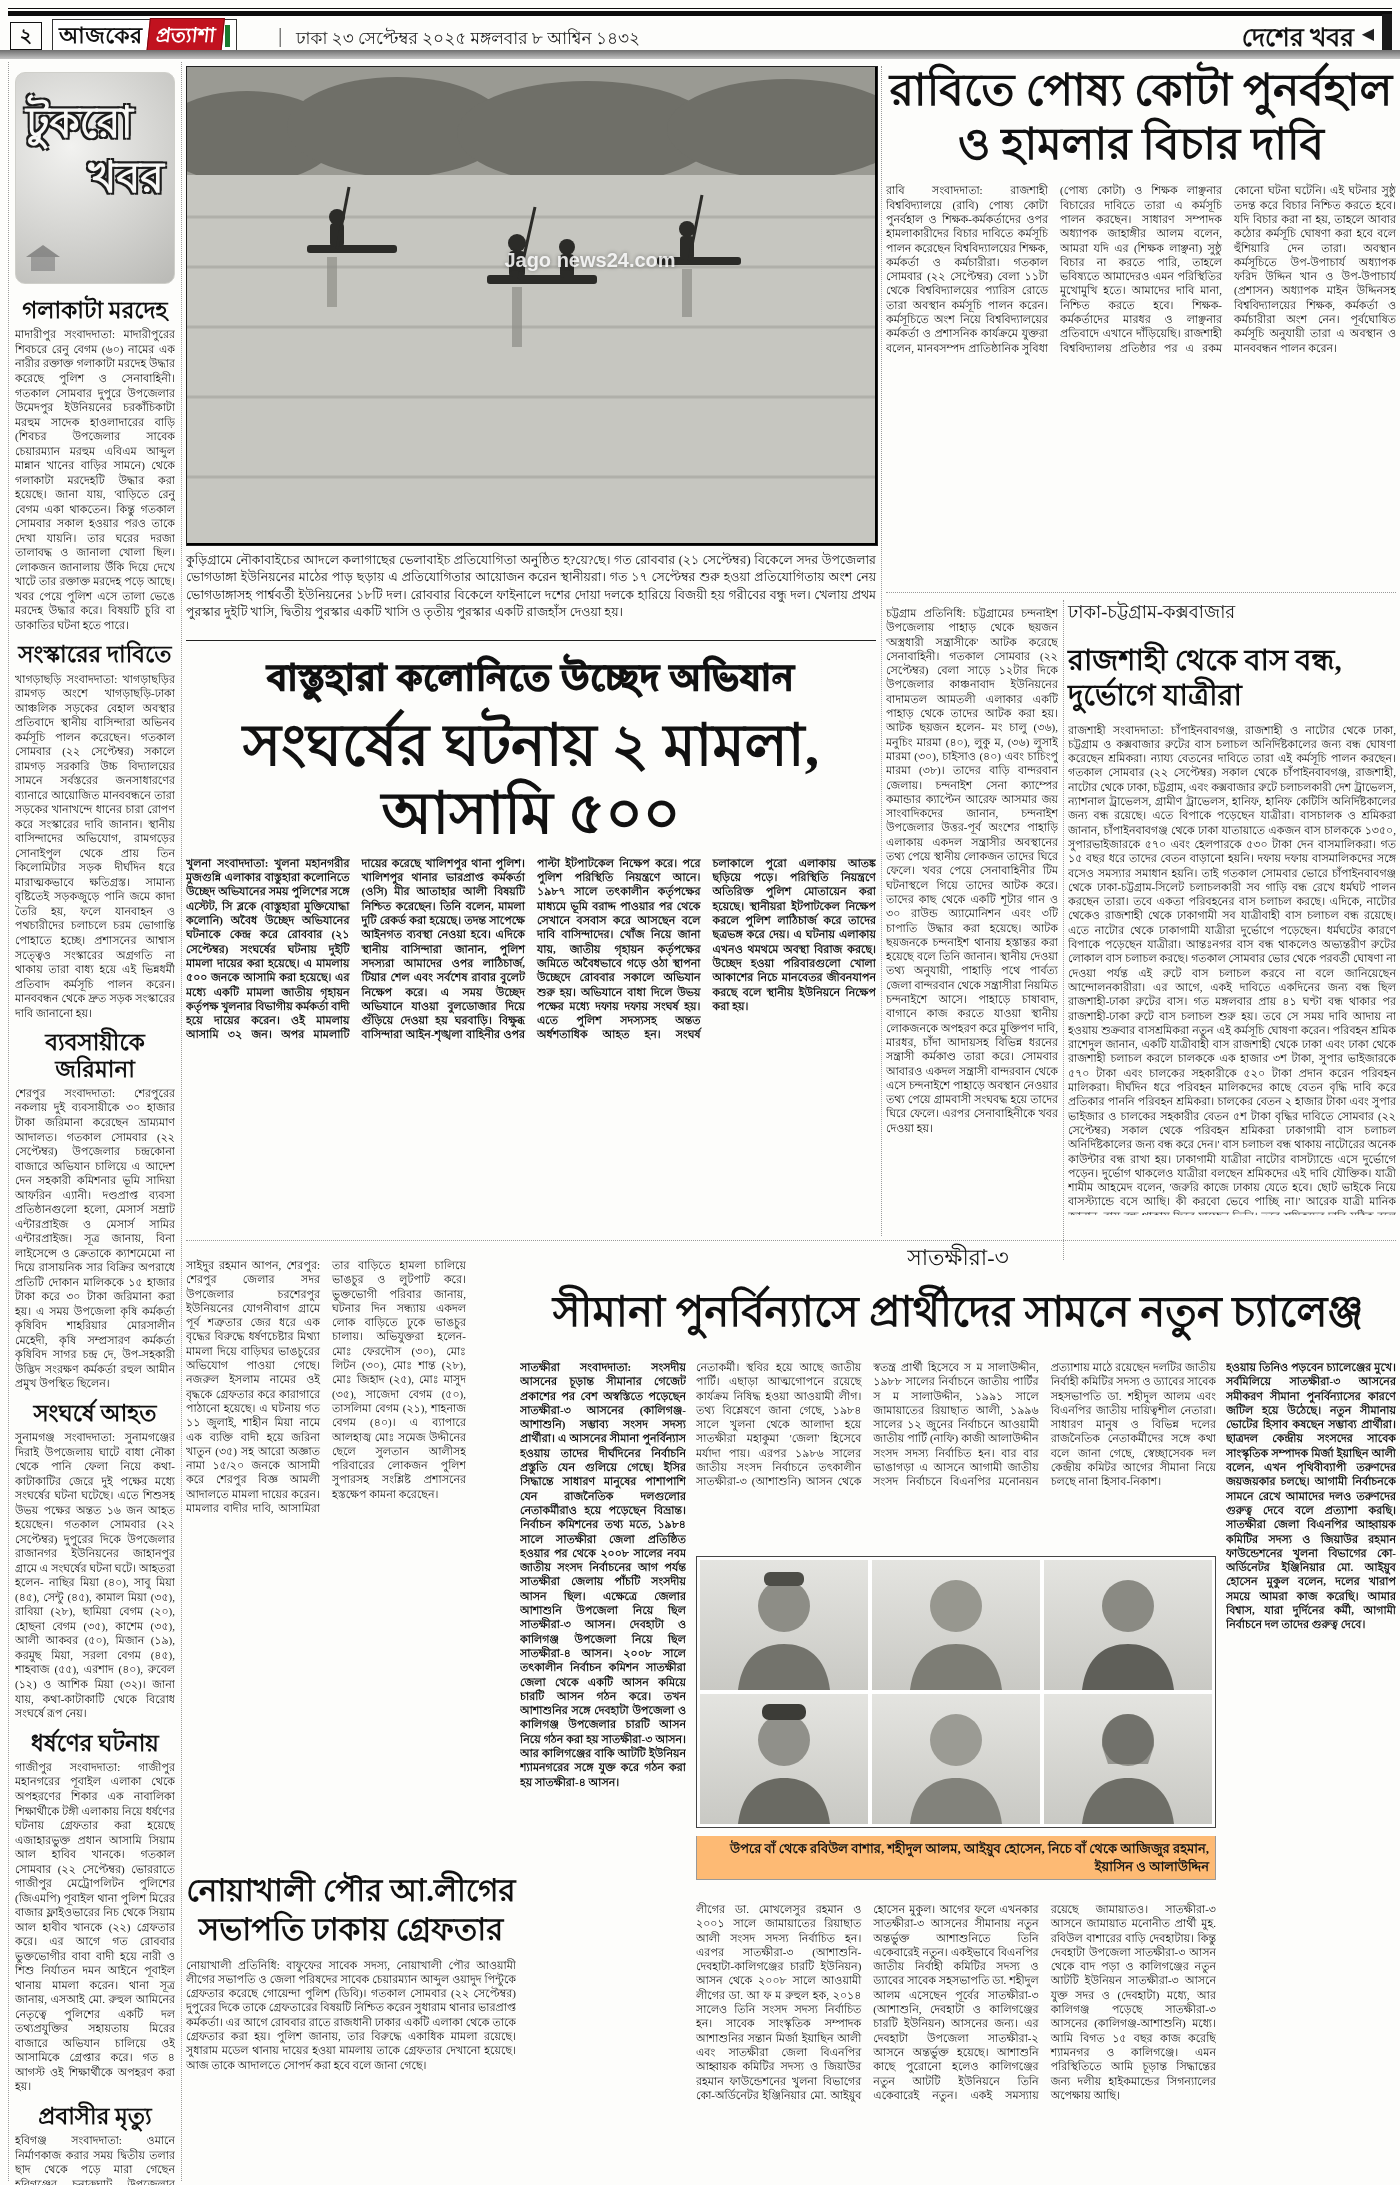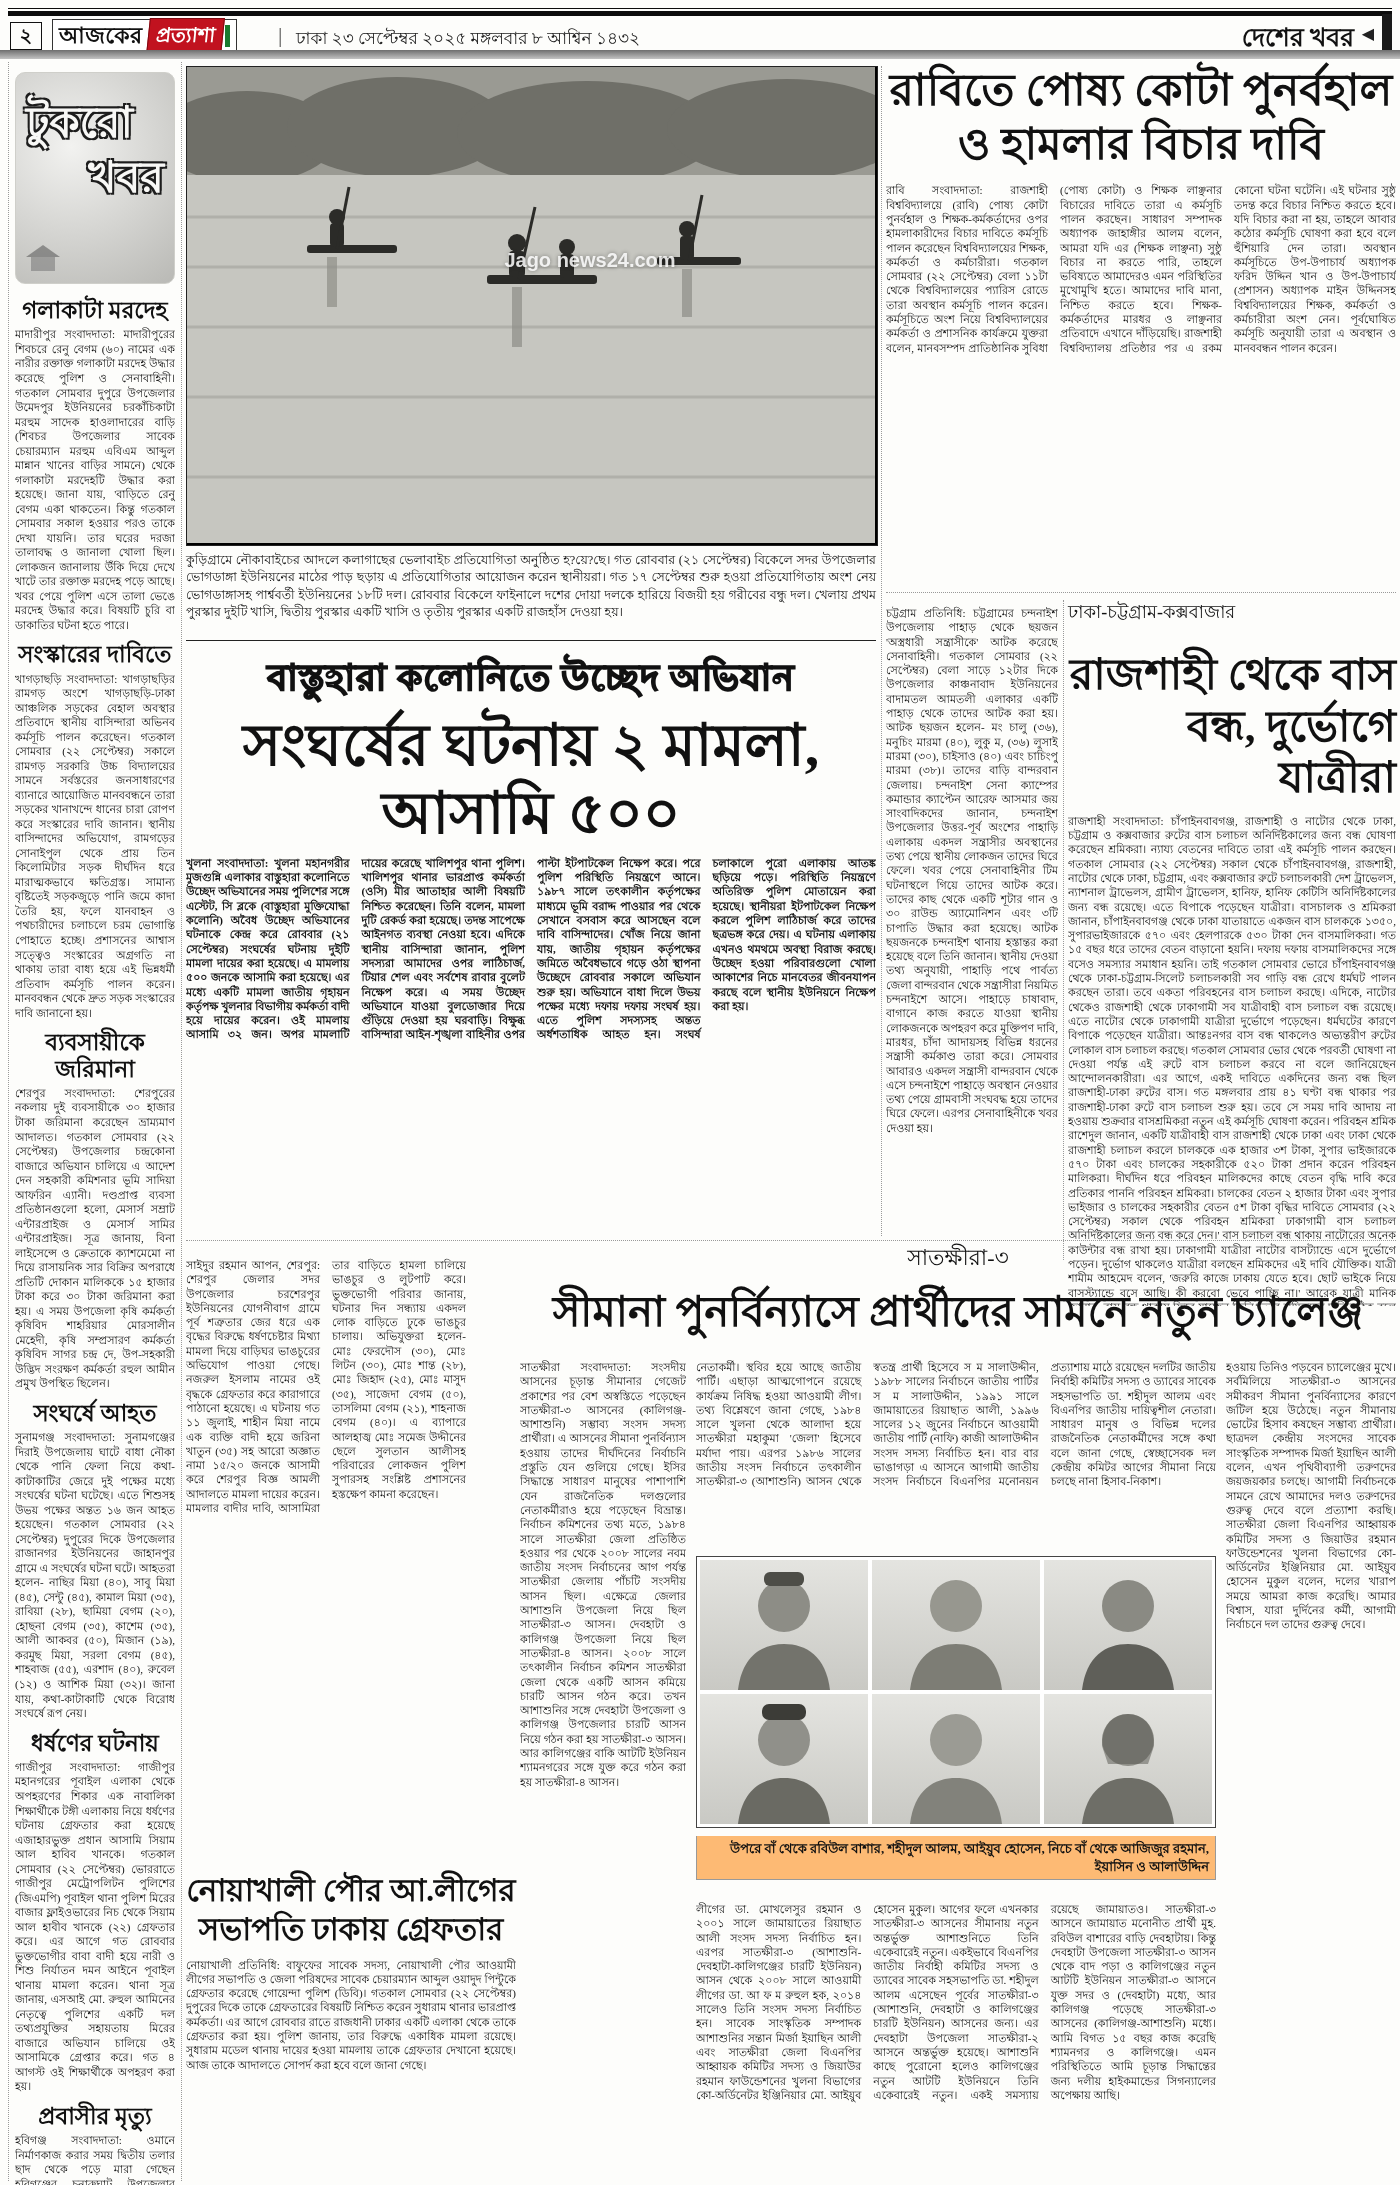--- a/index.html
+++ b/index.html
@@ -53,38 +53,38 @@
                   -webkit-text-stroke:1.6px #111;text-shadow:0 0 1px #111;}
   .khulna-hl{font-size:58px;font-weight:700;text-align:center;line-height:1.18;margin-top:2px;}
   #khulna-body{margin-top:7px;height:322px;column-count:4;column-gap:12px;font-weight:bold;}
   
   #pahar{position:absolute;left:886px;top:598px;width:172px;}
   .pahar-hl{font-size:23px;font-weight:700;text-align:center;line-height:1.28;}
   #pahar-body{margin-top:8px;height:590px;}
   
   #bus{position:absolute;left:1068px;top:598px;width:328px;}
   .bus-kicker{font-size:18px;text-align:left;font-weight:400;}
-  .bus-hl{font-size:43px;font-weight:700;text-align:right;line-height:1.2;margin-top:20px;}
+  .bus-hl{font-size:29px;font-weight:700;text-align:left;line-height:1.2;margin-top:14px;}
   #bus-body{margin-top:10px;height:492px;}
   
   .vdot{position:absolute;border-left:1px dotted #999;}
   .hdot{position:absolute;border-top:1px dotted #999;}
   
   #dhorshon{position:absolute;left:186px;top:1248px;width:280px;}
   .dh-hl{font-size:28px;font-weight:700;text-align:center;line-height:1.3;}
   #dh-body{margin-top:10px;height:440px;column-count:2;column-gap:12px;}
   
   #noakhali{position:absolute;left:186px;top:1872px;width:330px;}
   .no-hl{font-size:31px;font-weight:700;text-align:center;line-height:1.25;}
   #no-body{margin-top:8px;height:210px;}
   
   #shimana{position:absolute;left:520px;top:1240px;width:876px;height:940px;}
   .sh-kicker{font-size:22px;text-align:center;}
   .sh-hl{font-size:42px;font-weight:700;text-align:center;line-height:1.2;margin-top:10px;}
-  .sh-col{position:absolute;top:120px;}
+  .sh-col{position:absolute;top:120px;font-weight:bold;}
   #sh-c1{left:0;width:166px;height:815px;}
   #sh-midtop{position:absolute;left:176px;top:120px;width:520px;height:190px;column-count:3;column-gap:12px;}
   #sh-photos{position:absolute;left:176px;top:316px;width:520px;border:1px solid #444;background:#fff;padding:3px;box-sizing:border-box;}
   .pgrid{display:grid;grid-template-columns:repeat(3,1fr);gap:4px;}
   .pcell{height:130px;background:linear-gradient(#e4e4e0,#c9c9c4);position:relative;overflow:hidden;}
   .pcell svg{display:block;margin:0 auto;}
   .sh-cap{position:absolute;left:176px;top:596px;width:520px;font-size:13px;font-weight:700;text-align:right;line-height:1.35;
           border:1px solid #999;border-top:none;background:#fdba74;padding:4px 6px;box-sizing:border-box;}
   #sh-midbot{position:absolute;left:176px;top:662px;width:520px;height:278px;column-count:3;column-gap:12px;}
   #sh-c5{left:706px;width:170px;height:815px;}

